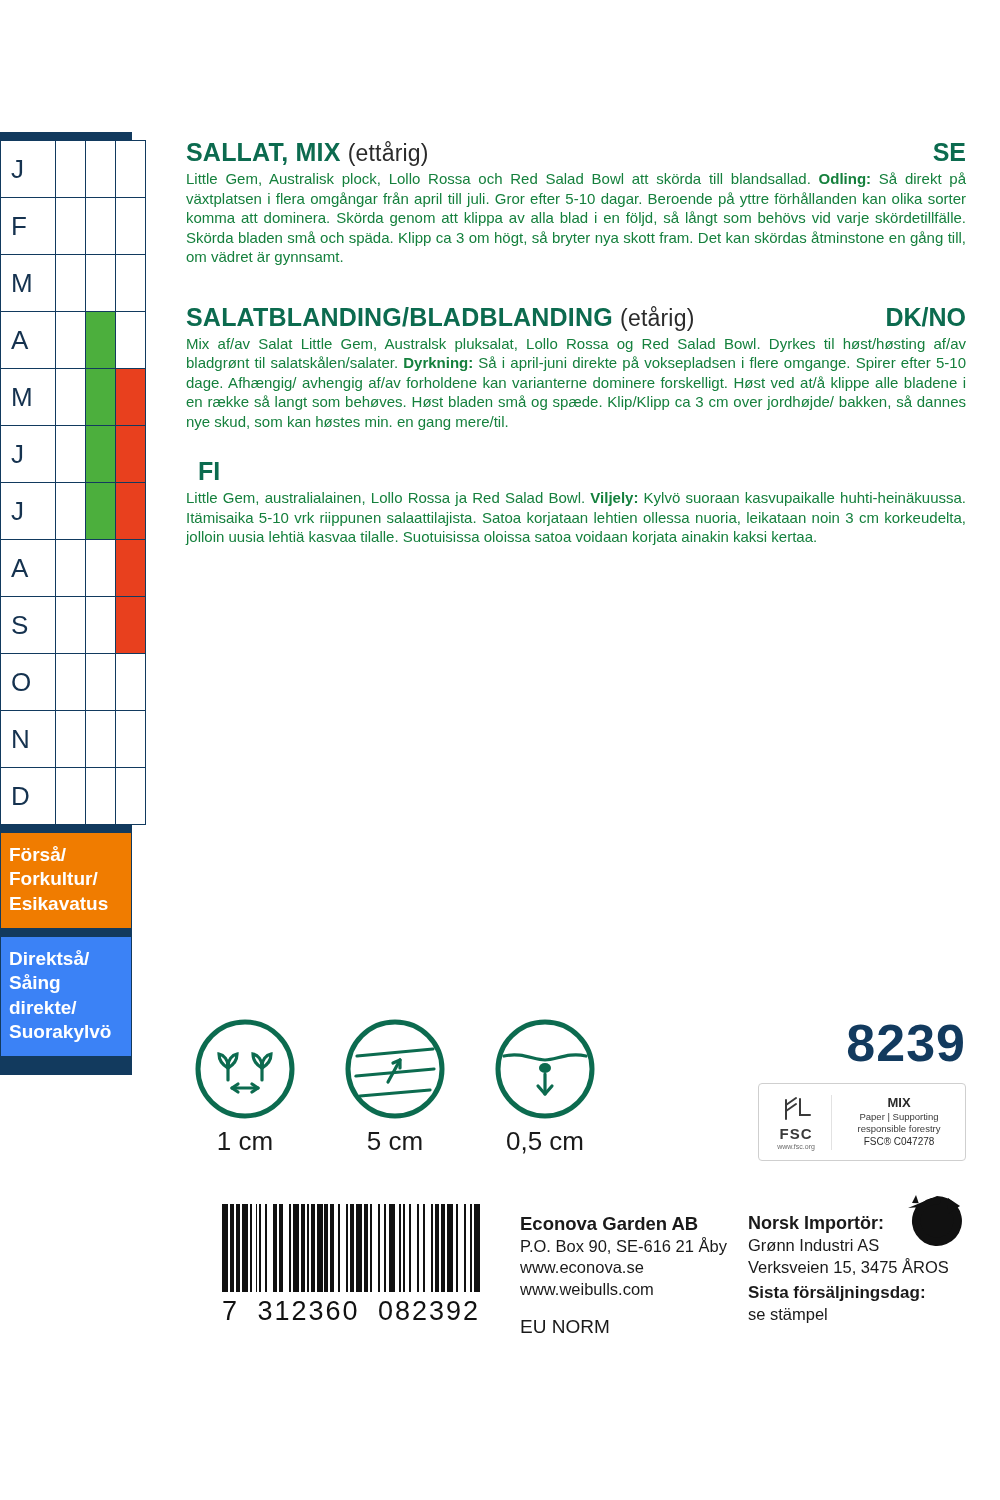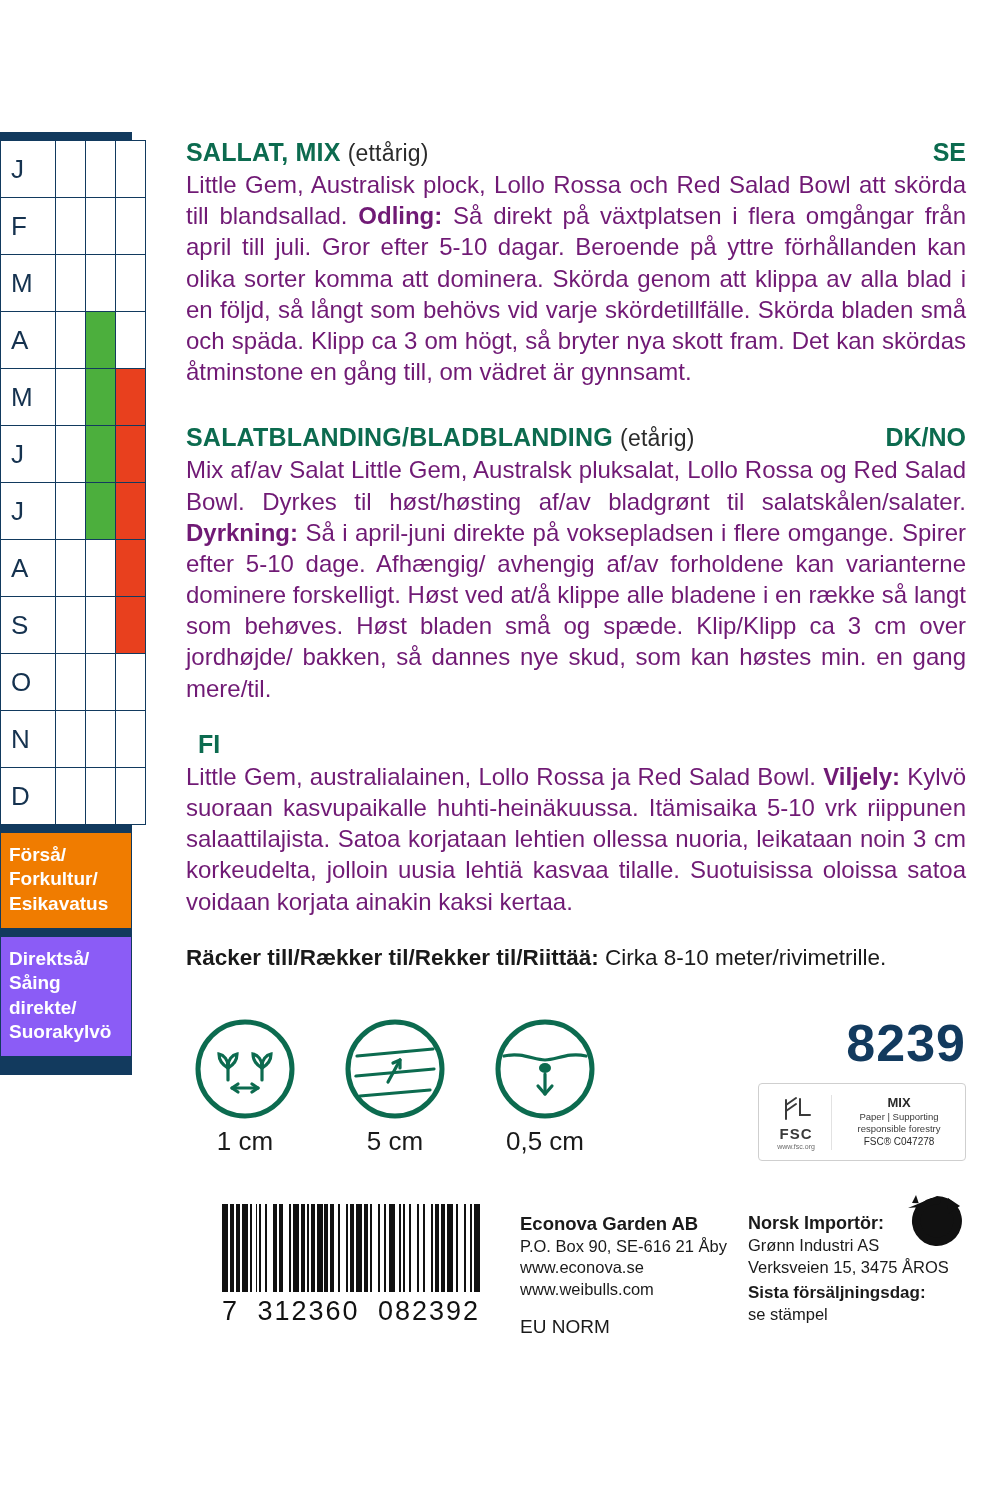--- a/index.html
+++ b/index.html
@@ -99,24 +99,24 @@
     font-size: 23px;
   }
   .sec-lang {
     font-size: 25px;
     font-weight: bold;
     color: #0c6b4f;
     white-space: nowrap;
     padding-left: 12px;
   }
   .sec-body {
-    font-size: 24px;
+    font-size: 15px;
     line-height: 1.3;
     text-align: justify;
-    color: #701a75;
+    color: #15803d;
   }
   .sec-body b { font-weight: bold; }
 
   .coverage {
     font-size: 22.5px;
     line-height: 1.3;
     margin-top: 22px;
   }
   .coverage b { font-weight: bold; }
 
@@ -339,21 +339,21 @@
       </tbody>
   </table>
   <div id="legend-container">
       <div class="legend-gap"></div>
       <div class="legend-block" style="background: rgb(240, 124, 0);">
         <div>Förså/</div>
         <div>Forkultur/</div>
         <div>Esikavatus</div>
       </div>
       <div class="legend-gap"></div>
-      <div class="legend-block" style="background: #8b5cf6;">
+      <div class="legend-block" style="background: #3b82f6;">
         <div>Direktså/</div>
         <div>Såing</div>
         <div>direkte/</div>
         <div>Suorakylvö</div>
       </div>
       <div class="legend-gap"></div>
     </div>
   <div class="cal-border-bottom"></div>
 </div>
 
@@ -381,24 +381,20 @@
     <div class="sec-body">Mix af/av Salat Little Gem, Australsk pluksalat, Lollo Rossa og Red Salad Bowl. Dyrkes til høst/høsting af/av bladgrønt til salatskålen/salater. <b>Dyrkning:</b> Så i april-juni direkte på voksepladsen i flere omgange. Spirer efter 5-10 dage. Afhængig/ avhengig af/av forholdene kan varianterne dominere forskelligt. Høst ved at/å klippe alle bladene i en række så langt som behøves. Høst bladen små og spæde. Klip/Klipp ca 3 cm over jordhøjde/ bakken, så dannes nye skud, som kan høstes min. en gang mere/til.</div>
   </div>
 
   <div class="section">
     <div class="sec-head">
       <div class="sec-lang">FI</div>
     </div>
     <div class="sec-body">Little Gem, australialainen, Lollo Rossa ja Red Salad Bowl. <b>Viljely:</b> Kylvö suoraan kasvupaikalle huhti-heinäkuussa. Itämisaika 5-10 vrk riippunen salaattilajista. Satoa korjataan lehtien ollessa nuoria, leikataan noin 3 cm korkeudelta, jolloin uusia lehtiä kasvaa tilalle. Suotuisissa oloissa satoa voidaan korjata ainakin kaksi kertaa.</div>
   </div>
 
-  <div class="coverage">
-    <b>Räcker till/Rækker til/Rekker til/Riittää:</b>
-    <span>Cirka 8-10 meter/rivimetrille.</span>
-  </div>
 </div>
 
 <div id="icon-row">
 
   <div class="icon-item">
     <div class="icon-circle">
       <svg viewBox="0 0 102 102" width="102" height="102">
         <circle cx="51" cy="51" r="47" fill="none" stroke="#0c6b4f" stroke-width="5"></circle>
         <g stroke="#0c6b4f" stroke-width="3.2" fill="none" stroke-linecap="round">
           <path d="M34 62 L34 44"></path>

